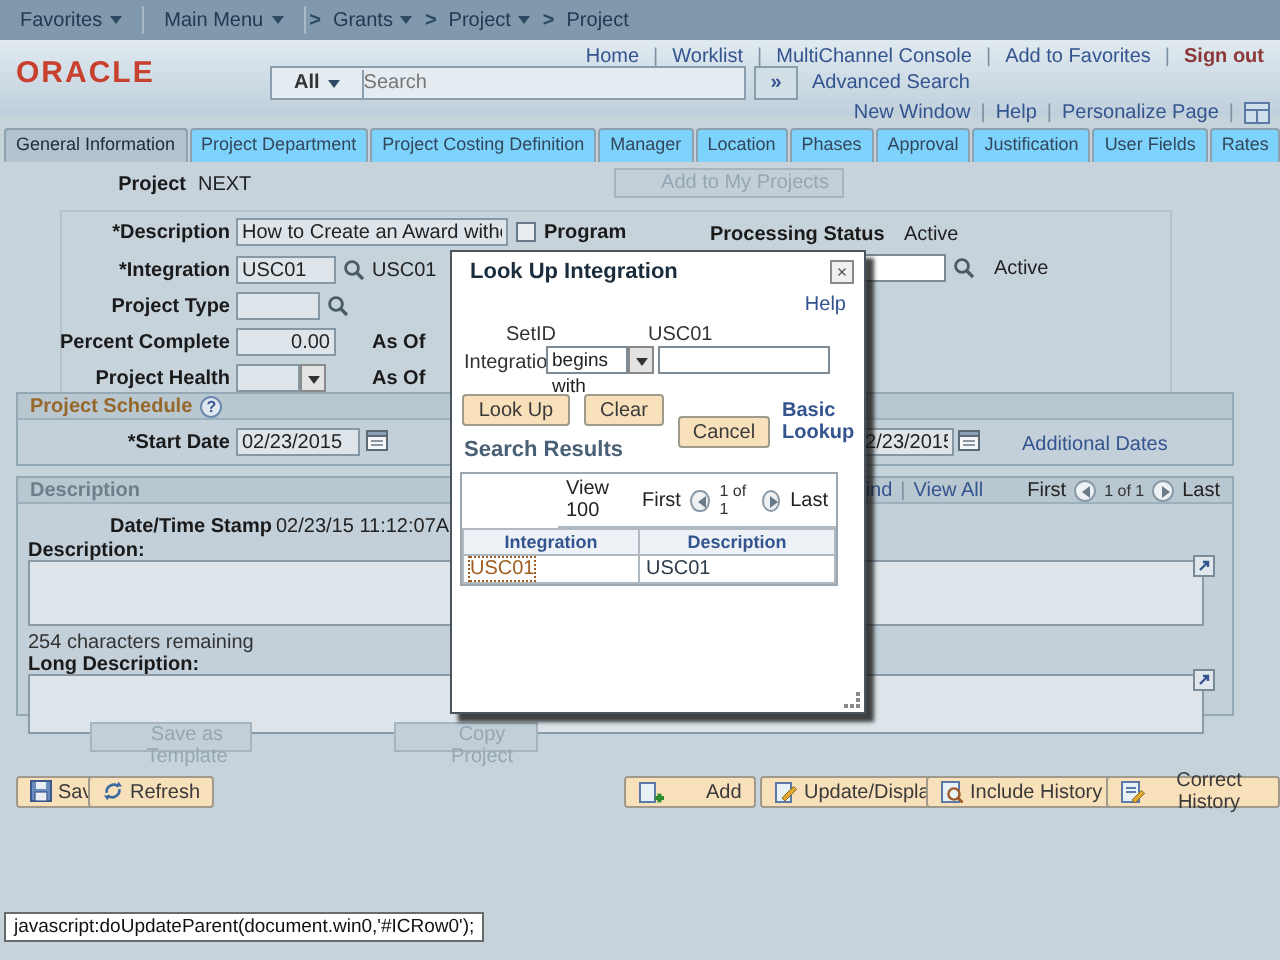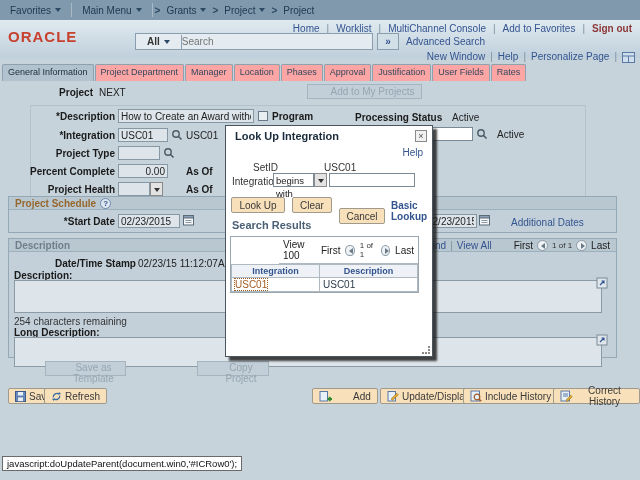--- a/index.html
+++ b/index.html
@@ -26,21 +26,21 @@
   .toplinks { right:8px; top:23px; display:flex; gap:7px; align-items:center; }
   .signout { color:#8c3838; font-weight:bold; }
   .searchwrap { left:135px; top:33px; width:238px; height:17px; background:#e4ecf1; border:1px solid #8a9eae; display:flex; align-items:center; }
   .scope { padding:0 11px; display:flex; align-items:center; gap:4px; font-weight:bold; color:#333; }
   .searchinput { flex:1; border:none; background:transparent; font-size:10px; color:#555; outline:none; height:13px; font-family:"Liberation Sans",sans-serif; }
   .gobtn { left:377px; top:33px; width:22px; height:17px; background:#d3dfe7; border:1px solid #8a9eae; color:#33548f; text-align:center; line-height:15px; font-weight:bold; cursor:pointer; }
   .advsearch { left:406px; top:36px; }
   .pagebar { right:5px; top:51px; display:flex; gap:5px; align-items:center; }
   
   .tabs { left:2px; top:64px; display:flex; align-items:flex-end; }
-  .tab { height:17px; padding:2px 5px 0; font-size:9px; background:#fca5a5; border:1px solid #8da1af; border-bottom:none; border-radius:2px 2px 0 0; margin-right:1px; color:#33475c; cursor:pointer; white-space:nowrap; }
+  .tab { height:17px; padding:2px 5px 0; font-size:9px; background:#7dd3fc; border:1px solid #8da1af; border-bottom:none; border-radius:2px 2px 0 0; margin-right:1px; color:#33475c; cursor:pointer; white-space:nowrap; }
   .tab.active { background:#b2c2ce; color:#1c2b38; }
   
   .inp { background:#dde5ea; border:1px solid #8798a5; height:14px; font-size:10px; color:#222; padding:0 2px; font-family:"Liberation Sans",sans-serif; }
   .winp { background:#fff; border:1px solid #7a8a96; height:14px; font-size:10px; padding:0 2px; font-family:"Liberation Sans",sans-serif; }
   .ddbtn { display:inline-block; width:13px; height:14px; background:#e3e3e3; border:1px solid #8a8a8a; position:relative; vertical-align:top; cursor:pointer; }
   .ddbtn::after { content:""; position:absolute; left:3px; top:5px; border-left:3.5px solid transparent; border-right:3.5px solid transparent; border-top:4px solid #333; }
   .cb { width:10px; height:10px; background:#e8eef2; border:1px solid #68798a; display:inline-block; cursor:pointer; }
   .btn-dis { background:#c2cfd8; border:1px solid #a5b4bf; color:#96a6b2; font-size:10px; text-align:center; cursor:default; font-family:"Liberation Sans",sans-serif;padding-left:16px; }
   .btn-peach { background:#f8e0ba; border:1px solid #9f9a8c; border-radius:2px; color:#3a3a3a; font-size:10px; cursor:pointer; display:inline-flex; align-items:center; gap:3px; padding:1px 6px; height:16px; font-family:"Liberation Sans",sans-serif; }
   
@@ -132,20 +132,21 @@
   <span><svg width="13" height="11">
         <rect x="0.5" y="0.5" width="12" height="10" fill="#cfe0ec" stroke="#5b79a5"></rect>
         <line x1="0.5" y1="4" x2="12.5" y2="4" stroke="#5b79a5"></line>
         <line x1="6.5" y1="4" x2="6.5" y2="10.5" stroke="#5b79a5"></line>
       </svg></span>
 </div>
 
 <div class="abs tabs">
   <span class="tab active">General Information</span>
   <span class="tab">Project Department</span>
+  <span class="tab">Project Costing Definition</span>
   <span class="tab">Manager</span>
   <span class="tab">Location</span>
   <span class="tab">Phases</span>
   <span class="tab">Approval</span>
   <span class="tab">Justification</span>
   <span class="tab">User Fields</span>
   <span class="tab">Rates</span>
 
 </div>
 

